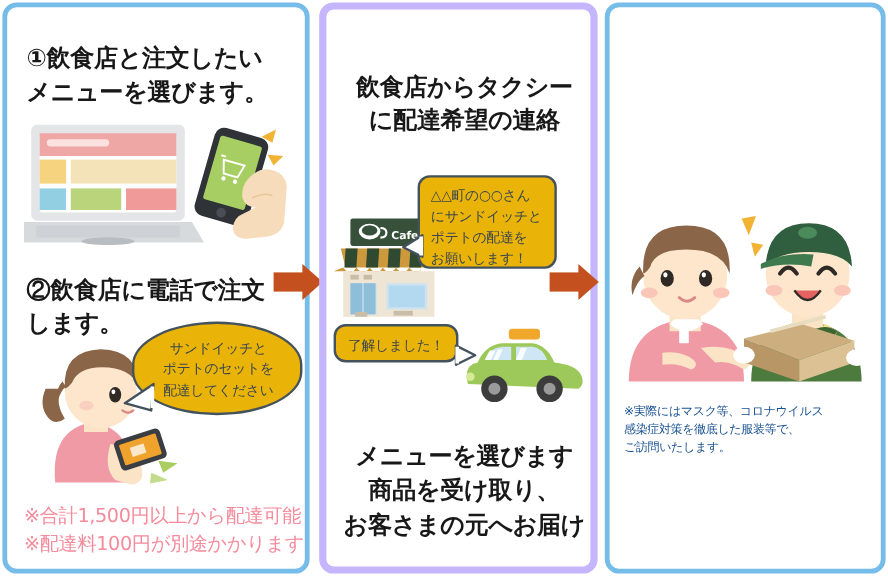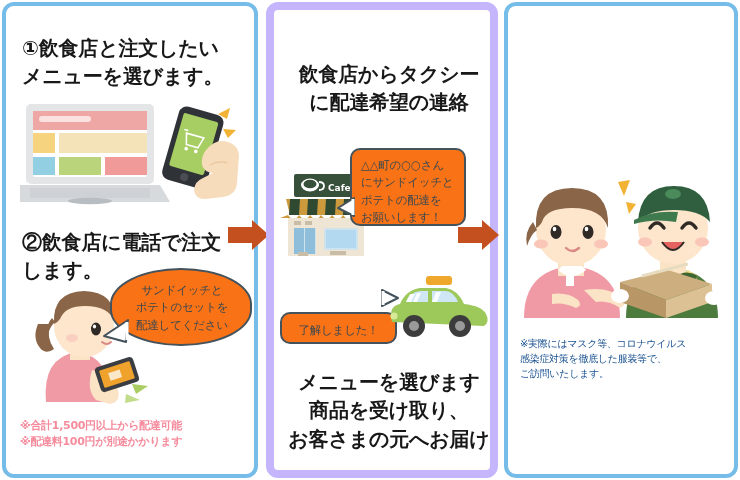--- a/index.html
+++ b/index.html
@@ -13,52 +13,52 @@
   .board{position:absolute;left:0;top:0;width:740px;height:480px;}
 
   
   .panel{
     position:absolute;
     box-sizing:border-box;
     background:#ffffff;
     border-radius:12px;
   }
   .panel-blue{border:4px solid #76bce8;}
-  .panel-orange{border:8px solid #c4b5fd;text-decoration:underline;}
+  .panel-orange{border:6px solid #c4b5fd;text-decoration:underline;}
   #panel-1{left:2px;  top:2px;  width:256px; height:476px;}
   #panel-2{left:266px;top:2px;  width:232px; height:476px;}
   #panel-3{left:504px;top:2px;  width:234px; height:476px;}
 
   
   .jp-head{
     position:absolute;
     color:#181818;
     font-weight:bold;
     font-size:20px;
     line-height:1.42;
     letter-spacing:-0.2px;
     white-space:pre-line;
   }
   .jp-head.center{text-align:center;}
   .note{
     position:absolute;
-    font-size:11px;
+    font-size:16px;
     line-height:1.45;
-    font-weight:bold;
+    font-weight:normal;
     white-space:pre-line;
     letter-spacing:-0.3px;
   }
   .note-pink{color:#f58b9c;}
   .note-blue{color:#17508f;font-weight:normal;font-size:10px;line-height:1.5;}
 
   
   .bubble{
     position:absolute;
     box-sizing:border-box;
-    background:#f97316;
+    background:#eab308;
     border:2px solid #44525c;
     color:#3a4750;
     font-size:11.5px;
     line-height:1.5;
     white-space:pre-line;
     letter-spacing:-0.2px;
   }
   .bubble-oval{
     border-radius:50%/46%;
     padding:12px 10px 10px 12px;
@@ -182,21 +182,21 @@
   <div class="arrow" style="left:228px;top:220px;width:44px;">
     <div class="shaft"></div>
     <div class="head"></div>
   </div>
 
   <div class="panel panel-orange" id="panel-2">
 
     <div class="jp-head center" style="left:8px;top:50px;width:214px;">飲食店からタクシー
 に配達希望の連絡</div>
 
-    <div class="art" style="left:6px;top:162px;width:92px;height:86px;">
+    <div class="art" style="left:6px;top:172px;width:92px;height:86px;">
       <svg viewBox="0 0 92 86" width="92" height="86">
 
         <rect x="14" y="2" width="60" height="23" rx="2" fill="#36503a"></rect>
         <ellipse cx="30" cy="13" rx="9" ry="6.5" fill="#ffffff"></ellipse>
         <ellipse cx="30" cy="12" rx="6.5" ry="4.3" fill="#36503a"></ellipse>
         <path d="M39 10 q5 0 5 4 q0 4 -5 4" fill="none" stroke="#ffffff" stroke-width="1.8"></path>
         <text x="48" y="19" font-family="DejaVu Sans, sans-serif" font-size="9" font-weight="bold" fill="#ffffff">Cafe</text>
 
         <g>
           <path d="M6 27 h80 l-4 16 h-72 z" fill="#cc9a3d"></path>
@@ -222,21 +222,21 @@
 
     <div class="bubble bubble-round" style="left:76px;top:138px;width:116px;height:78px;">△△町の○○さん
 にサンドイッチと
 ポテトの配達を
 お願いします！</div>
     <svg class="art" style="left:62px;top:186px;" width="20" height="24" viewBox="0 0 20 24">
       <path d="M18 2 L2 12 L18 20 Z" fill="#ffffff" stroke="#44525c" stroke-width="2" stroke-linejoin="round"></path>
       <path d="M17 3 L17 19" stroke="#ffffff" stroke-width="3"></path>
     </svg>
 
-    <div class="bubble bubble-round" style="left:6px;top:262px;width:117px;height:32px;text-align:center;line-height:19px;margin-top:40px;">了解しました！</div>
+    <div class="bubble bubble-round" style="left:6px;top:262px;width:104px;height:32px;text-align:center;line-height:19px;">了解しました！</div>
     <svg class="art" style="left:106px;top:278px;" width="20" height="22" viewBox="0 0 20 22">
       <path d="M2 2 L18 10 L2 18 Z" fill="#ffffff" stroke="#44525c" stroke-width="2" stroke-linejoin="round"></path>
       <path d="M3 3 L3 17" stroke="#ffffff" stroke-width="3"></path>
     </svg>
 
     <div class="art" style="left:110px;top:264px;width:108px;height:72px;">
       <svg viewBox="0 0 108 72" width="108" height="72">
 
         <rect x="42" y="2" width="26" height="9" rx="3" fill="#f0a82c"></rect>
 

